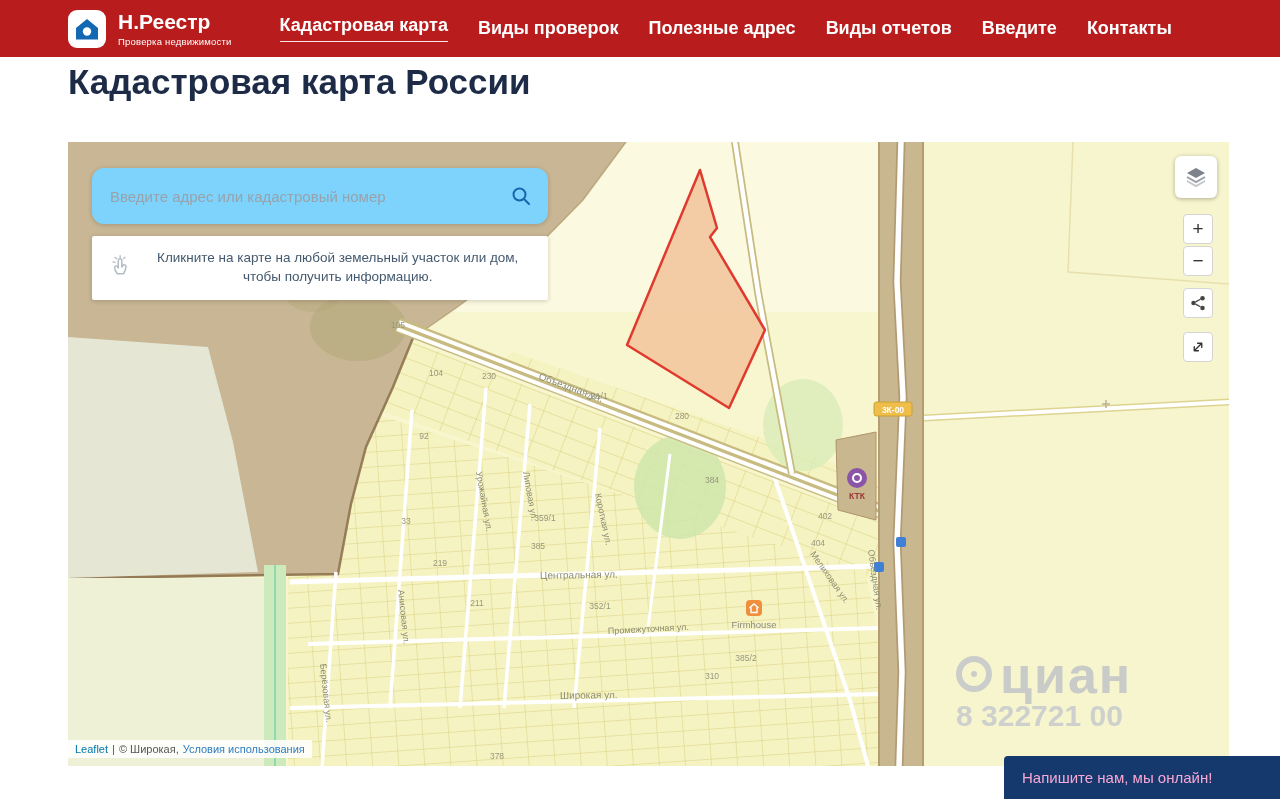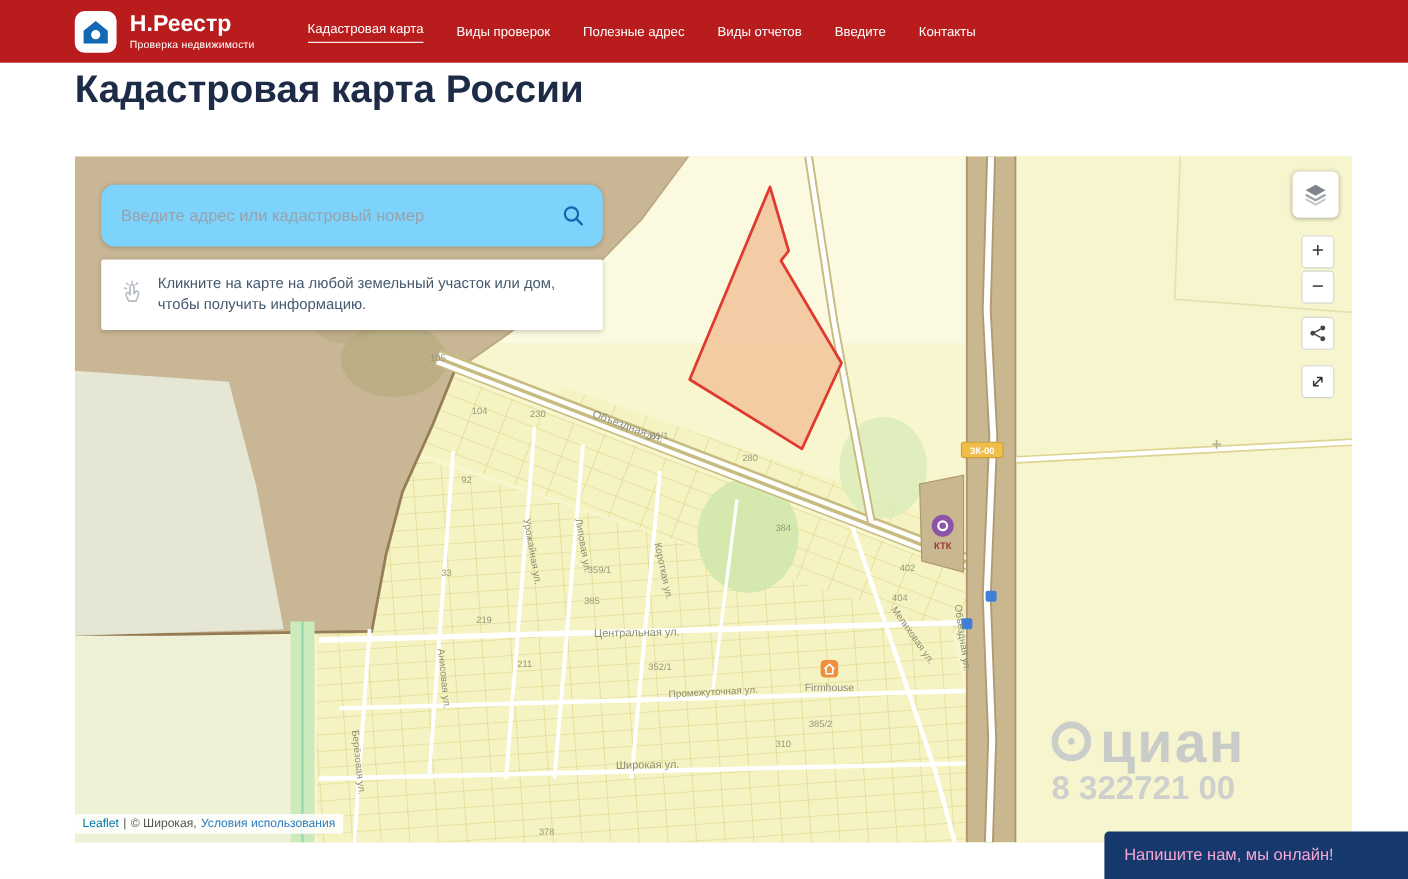--- a/index.html
+++ b/index.html
@@ -22,21 +22,21 @@
   }
   .logo-box {
     width: 38px; height: 38px; background: #fff; border-radius: 9px;
     display: flex; align-items: center; justify-content: center;
     flex: 0 0 auto;
   }
   .brand-text { display: flex; flex-direction: column; margin-left: 12px; }
   .brand-name { color: #fff; font-size: 21px; font-weight: bold; line-height: 1; }
   .brand-tagline { color: #fff; font-size: 9.5px; margin-top: 4px; letter-spacing: .2px; }
   .main-nav { margin-left: 48px; display: flex; gap: 30px; align-items: center; }
-  .nav-link { color: #fff; text-decoration: none; font-size: 12px; white-space: nowrap; }
+  .nav-link { color: #fff; text-decoration: none; font-size: 18px; white-space: nowrap; font-weight: bold; }
   .nav-link.active { border-bottom: 1px solid rgba(255,255,255,.9); padding-bottom: 5px; }
 
   
   .page-title {
     position: absolute; left: 68px; top: 62px; margin: 0;
     font-size: 35px; font-weight: bold; color: #1d2b47;
   }
 
   
   .map-wrap {
@@ -61,20 +61,21 @@
   .search-btn {
     width: 54px; height: 100%; border: 0; background: transparent; cursor: pointer;
     display: flex; align-items: center; justify-content: center;
   }
 
   .hint-box {
     position: absolute; left: 24px; top: 94px; width: 456px;
     background: #fff; box-shadow: 0 1px 5px rgba(0,0,0,.18);
     padding: 13px 16px; display: flex; align-items: center; gap: 13px;
     border-radius: 2px;
+    text-align: center;
   }
   .hint-text { font-size: 13.5px; color: #44596e; line-height: 1.4; }
 
   .ctrl {
     position: absolute; background: #fff; border: 1px solid #d4d4d4; border-radius: 4px;
     display: flex; align-items: center; justify-content: center; cursor: pointer; padding: 0;
   }
   .ctrl.layers { right: 12px; top: 14px; width: 42px; height: 42px; border: 0; border-radius: 6px; box-shadow: 0 1px 4px rgba(0,0,0,.3); }
   .ctrl.zin  { right: 16px; top: 72px;  width: 30px; height: 30px; font-size: 19px; color: #333; }
   .ctrl.zout { right: 16px; top: 104px; width: 30px; height: 30px; font-size: 19px; color: #333; }

